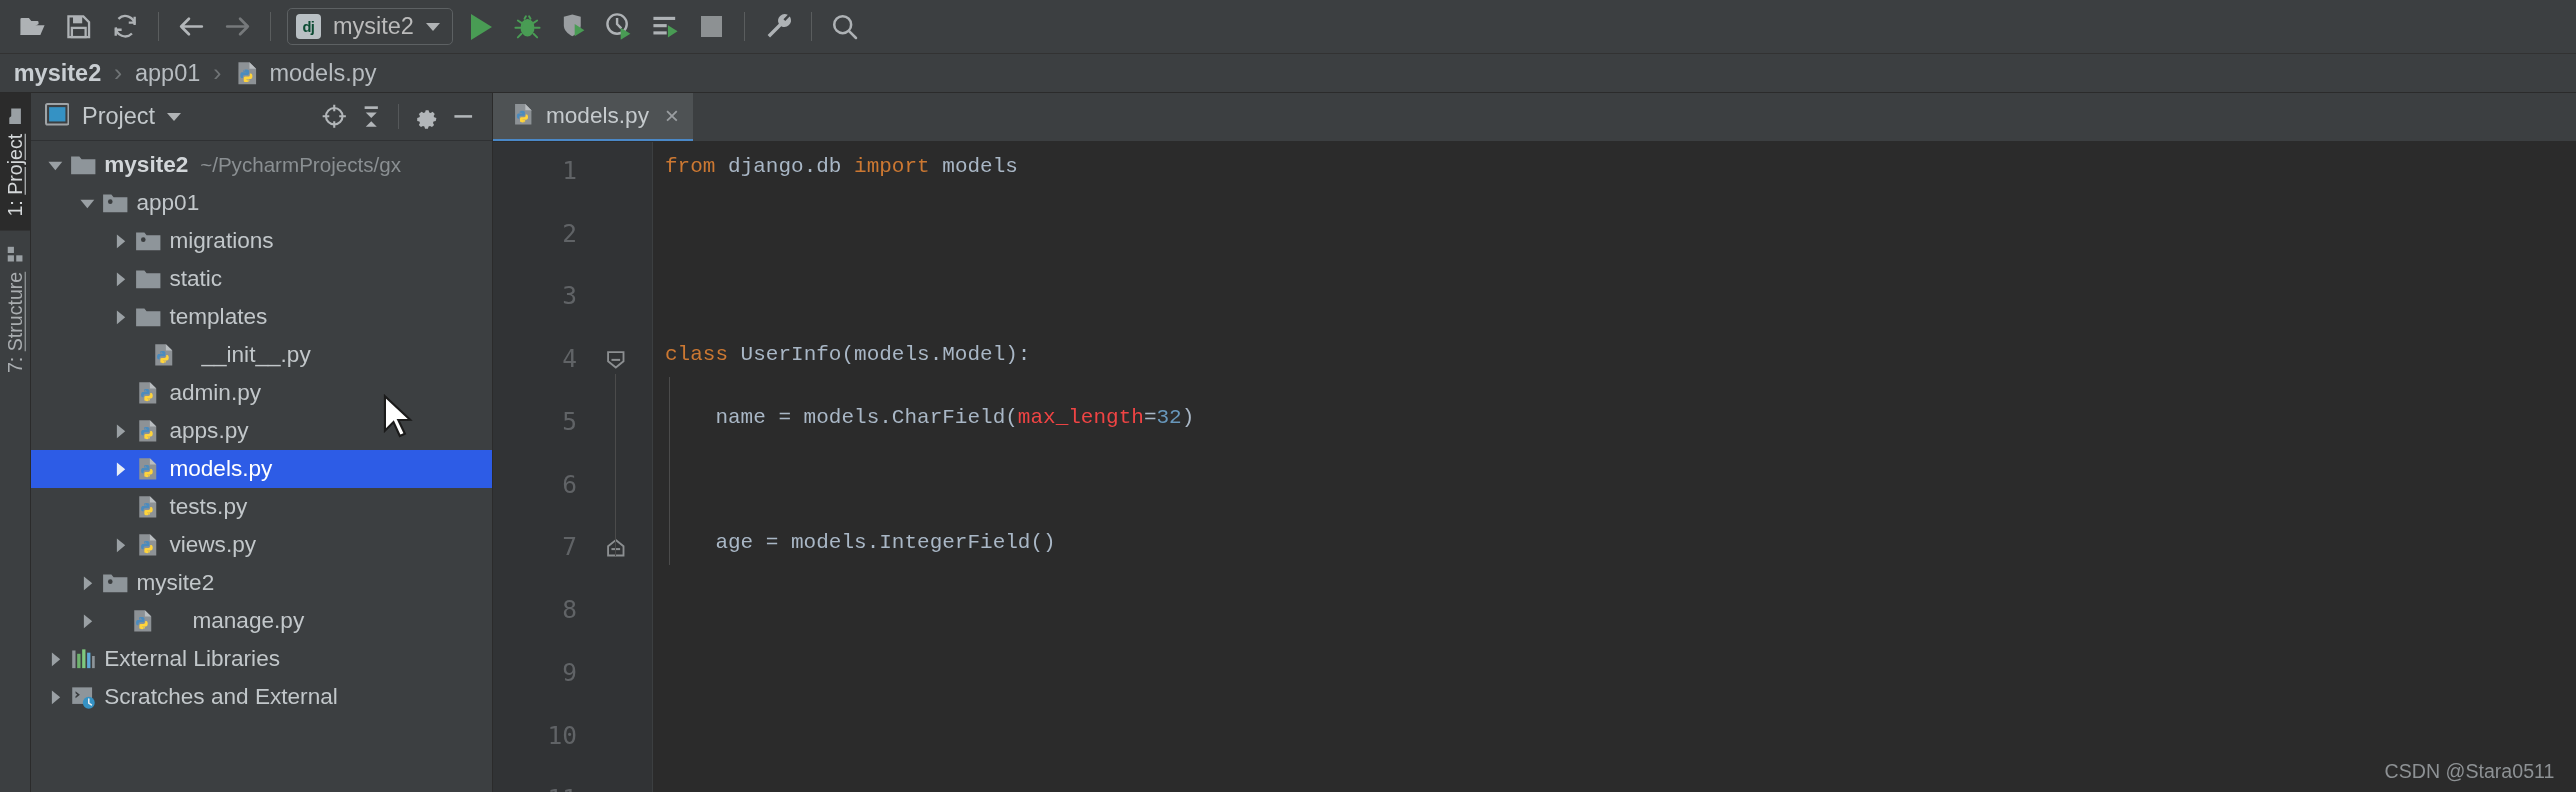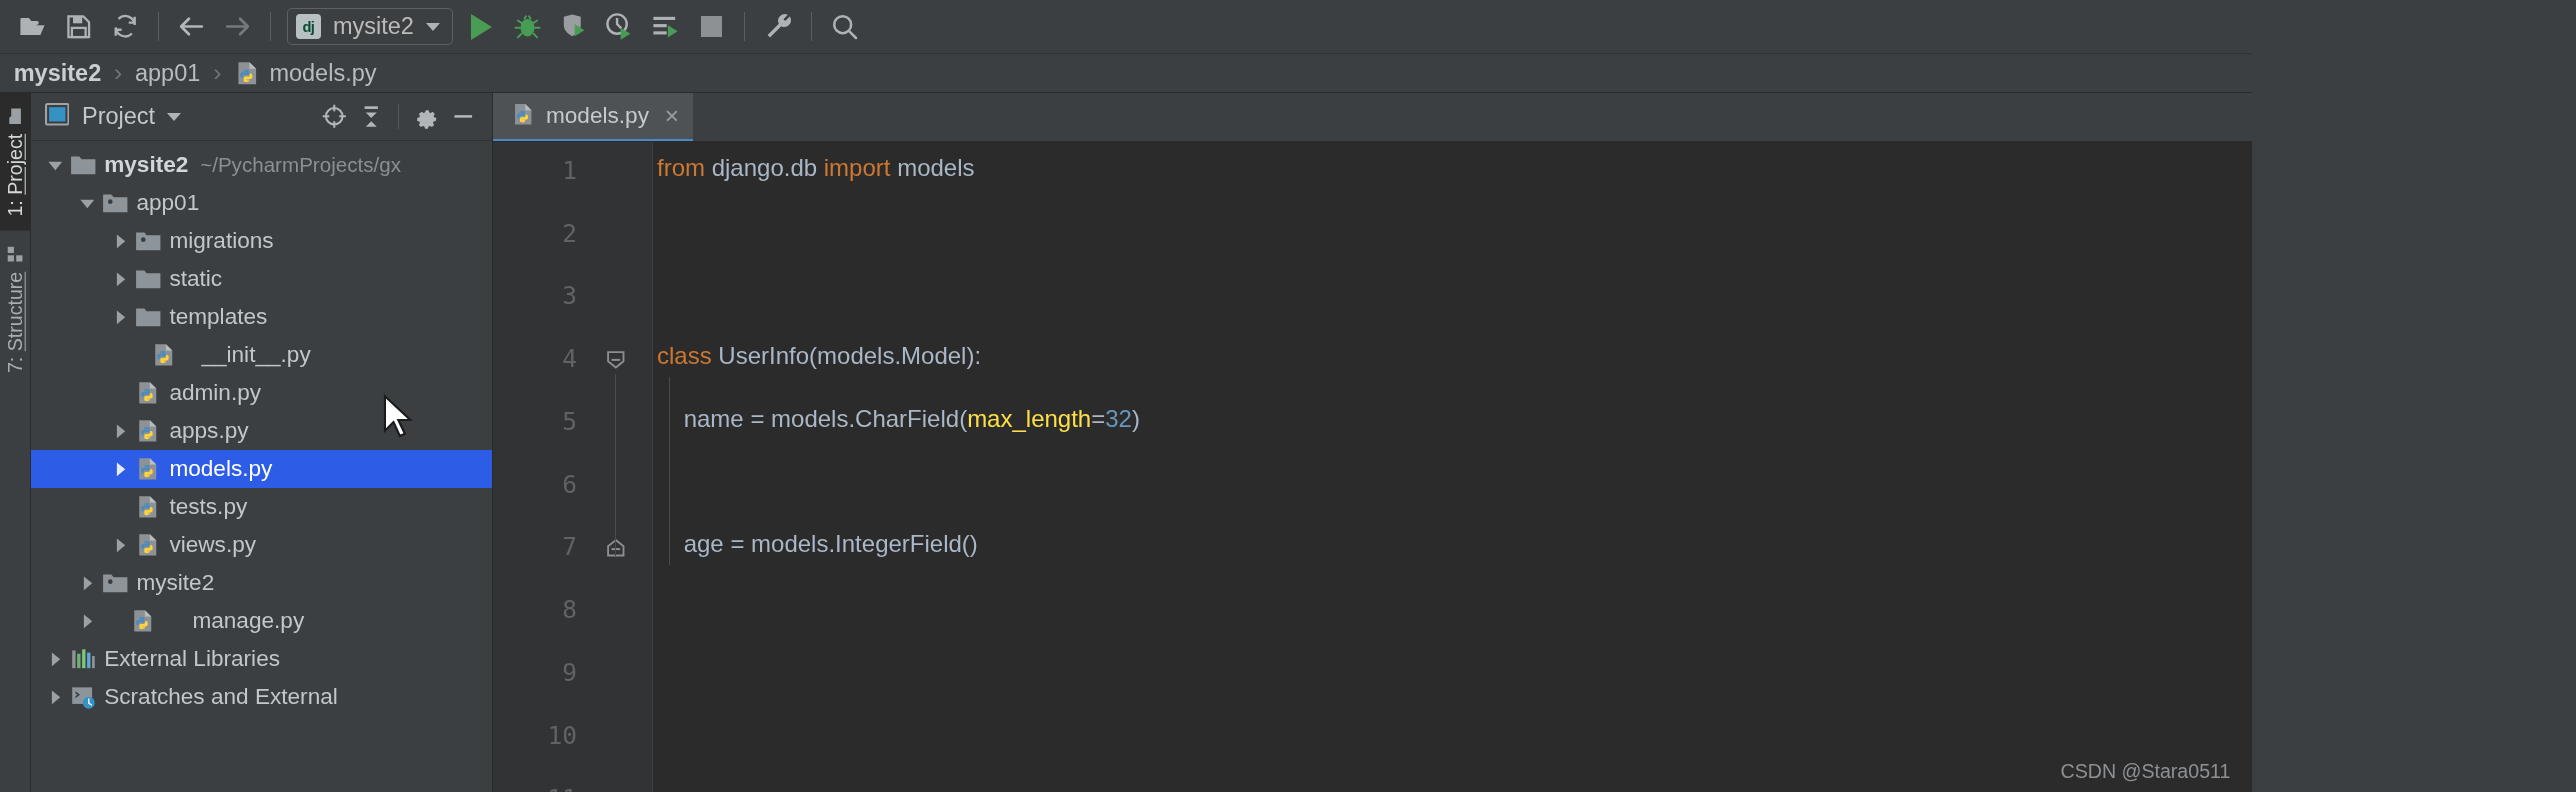--- a/index.html
+++ b/index.html
@@ -1,21 +1,21 @@
 <!DOCTYPE html>
 <html><head>
 <meta charset="utf-8">
 <style>
   html,body{margin:0;padding:0;background:#3c3f41;}
   body{
     width:2576px;height:793px;overflow:hidden;
     font-family:"Liberation Sans","DejaVu Sans",sans-serif;
     -webkit-font-smoothing:antialiased;
   }
-  .app{position:relative;width:2252px;height:793px;background:#3c3f41;display:flex;flex-direction:column;}
+  .app{position:relative;width:2576px;height:793px;background:#3c3f41;display:flex;flex-direction:column;}
 
   
   .toolbar{
     height:54px;min-height:54px;background:#3c3f41;
     display:flex;align-items:center;padding:0 9.8px;box-sizing:border-box;
     border-bottom:1px solid #323232;
   }
   .tb-btn{
     width:46px;height:46px;display:flex;align-items:center;justify-content:center;
     border-radius:3.9px;cursor:default;
@@ -115,26 +115,26 @@
     width:159px;min-width:159px;background:#313335;position:relative;
     border-right:1px solid #3c3f41;
   }
   .lineno{
     position:absolute;right:75px;color:#606366;font-size:24.5px;
     font-family:"DejaVu Sans Mono","Liberation Mono",monospace;text-align:right;
   }
   .foldmark{position:absolute;left:112px;width:21.6px;height:21.6px;}
   .code{flex:1;position:relative;overflow:hidden;background:#2b2b2b;padding-left:15.7px;}
   .cline{
-    position:absolute;left:4px;white-space:pre;font-size:24px;line-height:1;
-    font-family:Liberation Sans, sans-serif;color:#a9b7c6;
+    position:absolute;left:12px;white-space:pre;font-size:21px;line-height:1;
+    font-family:Liberation Mono, monospace;color:#a9b7c6;
   }
   .kw{color:#cc7832;}
   .num{color:#6897bb;}
-  .kwarg{color:#fde047;}
+  .kwarg{color:#ef4444;}
   .plain{color:#a9b7c6;}
   .indent-guide{position:absolute;width:1px;background:#4b4b4b;}
 
   .watermark{
     position:absolute;right:21.6px;bottom:9.8px;color:#8d9194;font-size:19.6px;
     font-family:"Liberation Sans",sans-serif;
   }
   .cursor-arrow{position:absolute;pointer-events:none;}
 </style>
 </head>

